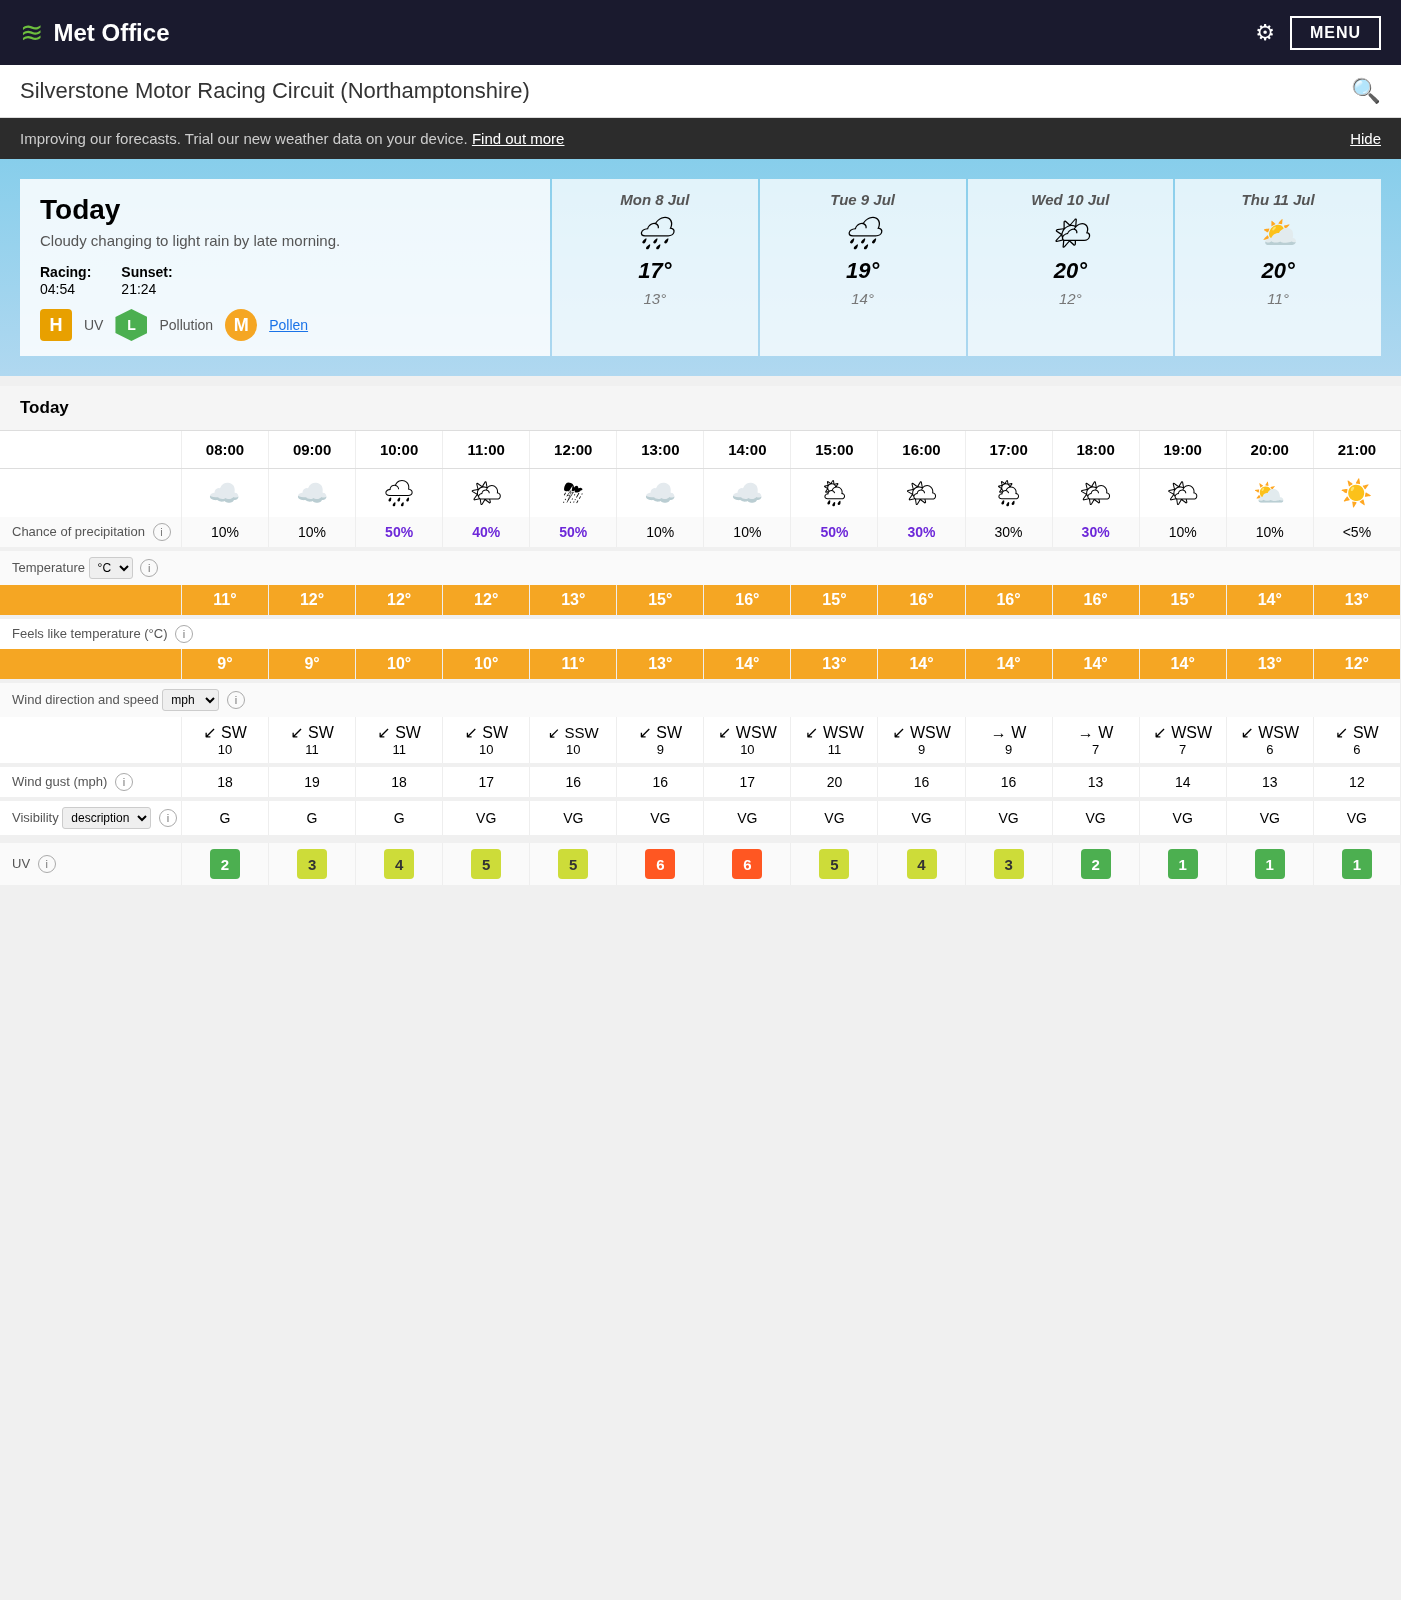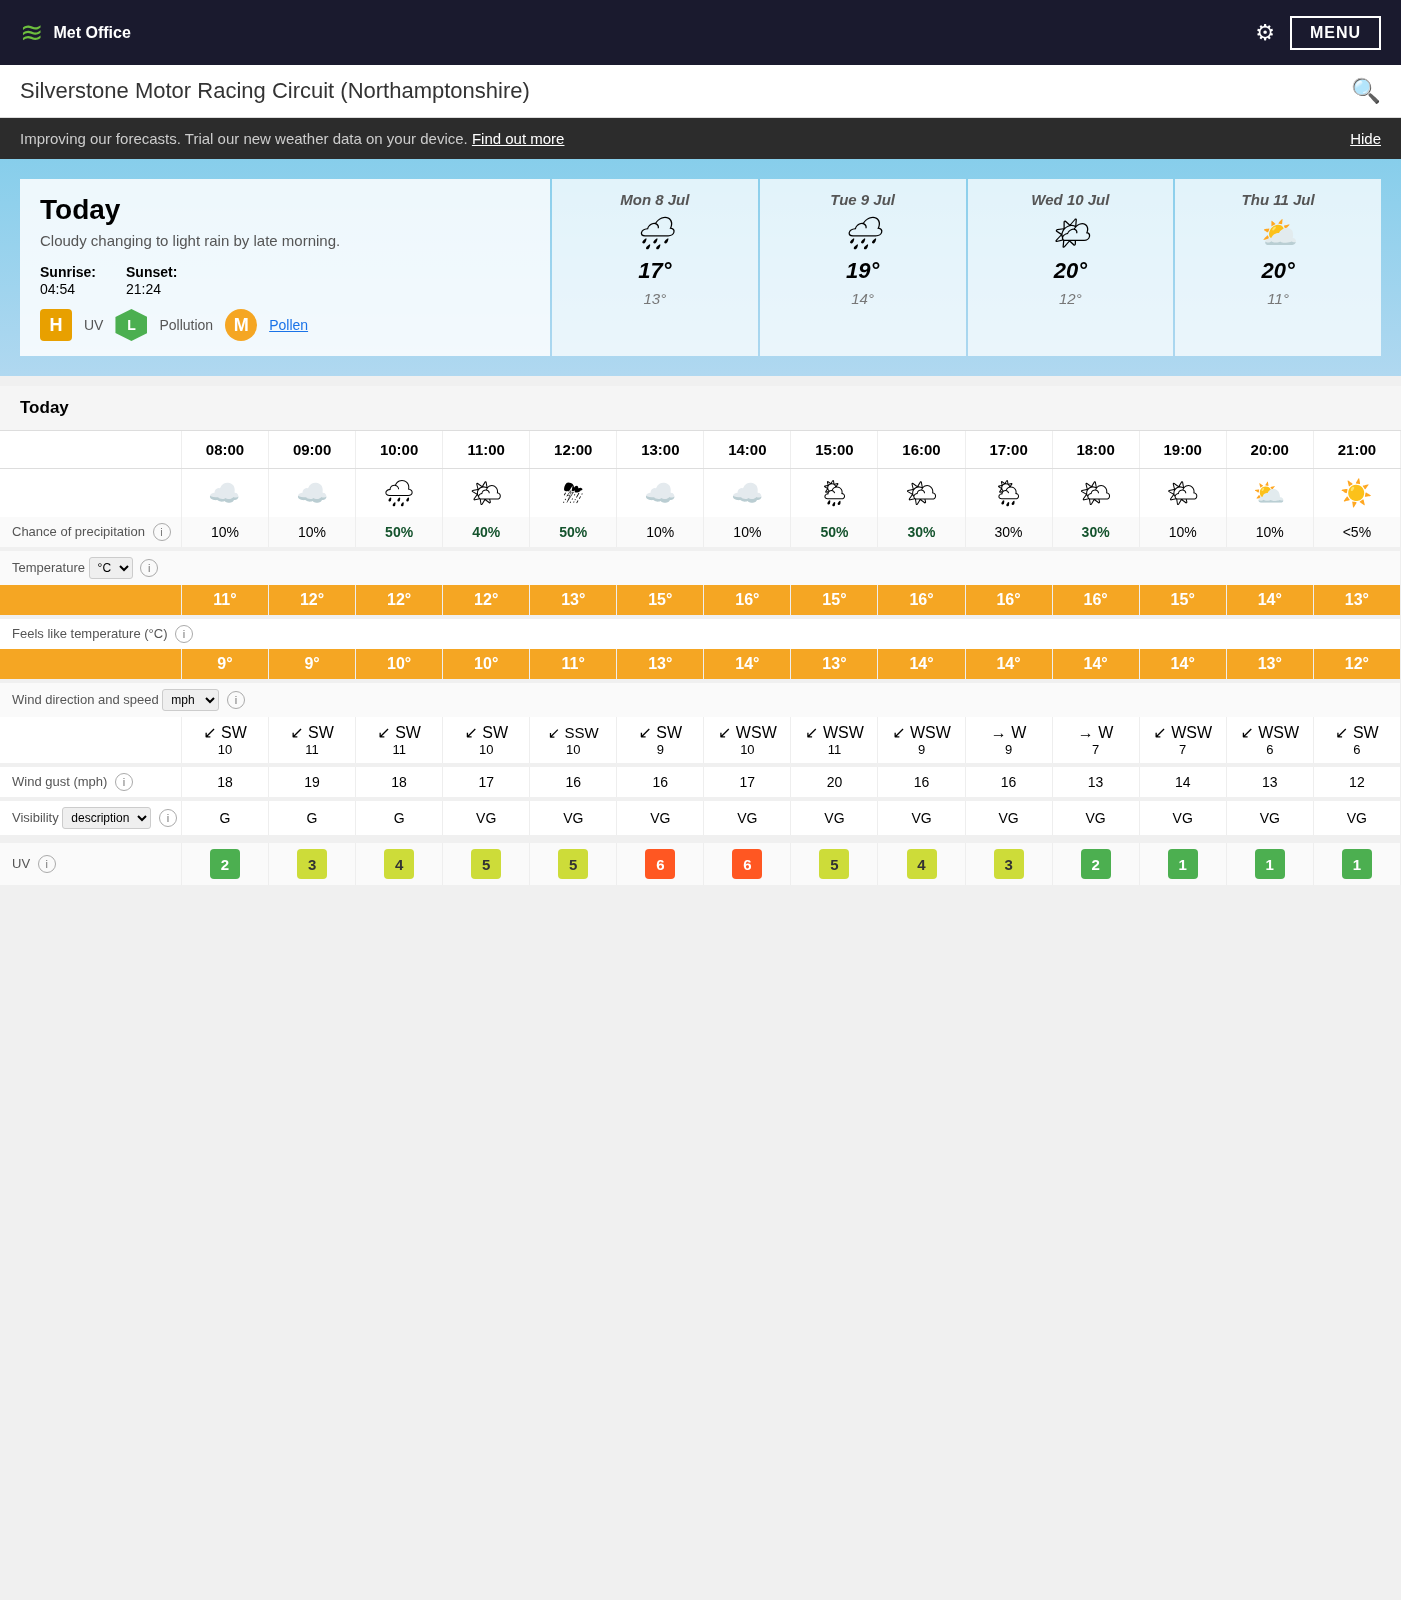--- a/index.html
+++ b/index.html
@@ -14,21 +14,21 @@
       padding: 0 20px;
       height: 65px;
     }
     .logo {
       display: flex;
       align-items: center;
       gap: 10px;
     }
     .logo-text {
       color: white;
-      font-size: 16px;
+      font-size: 24px;
       font-weight: bold;
     }
     .header-right {
       display: flex;
       align-items: center;
       gap: 15px;
     }
     .gear-btn {
       background: none;
       border: none;
@@ -189,21 +189,21 @@
     }
     .hourly-table th {
       font-weight: bold;
       font-size: 15px;
       padding: 10px 4px;
     }
     .hourly-table tr:nth-child(even) { background: #fafafa; }
 
     .time-row th { background: white; border-bottom: 1px solid #ddd; }
     .icon-row td { font-size: 28px; padding: 8px 4px; }
-    .precip-highlight { color: #14532d; font-weight: bold; }
+    .precip-highlight { color: #6d28d9; font-weight: bold; }
     .temp-row td { background: #f5a623; color: white; font-weight: bold; font-size: 16px; }
     .feels-temp-row td { background: #f5a623; color: white; font-weight: bold; font-size: 16px; }
 
     
     .row-label-cell {
       text-align: left !important;
       padding-left: 12px !important;
       font-size: 13px;
       color: #555;
       white-space: nowrap;
@@ -264,21 +264,21 @@
   </span>
   <span class="banner-hide">Hide</span>
 </div>
 
 <div class="hero">
   <div class="hero-left">
     <div class="today-title">Today</div>
     <div class="today-desc">Cloudy changing to light rain by late morning.</div>
     <div class="sun-row">
       <div class="sun-item">
-        <label>Sunrise:</label>
+        <label>Racing:</label>
         <span>04:54</span>
       </div>
       <div class="sun-item">
         <label>Sunset:</label>
         <span>21:24</span>
       </div>
     </div>
     <div class="indicators">
       <div class="uv-badge">H</div>
       <span class="indicator-label">UV</span>

